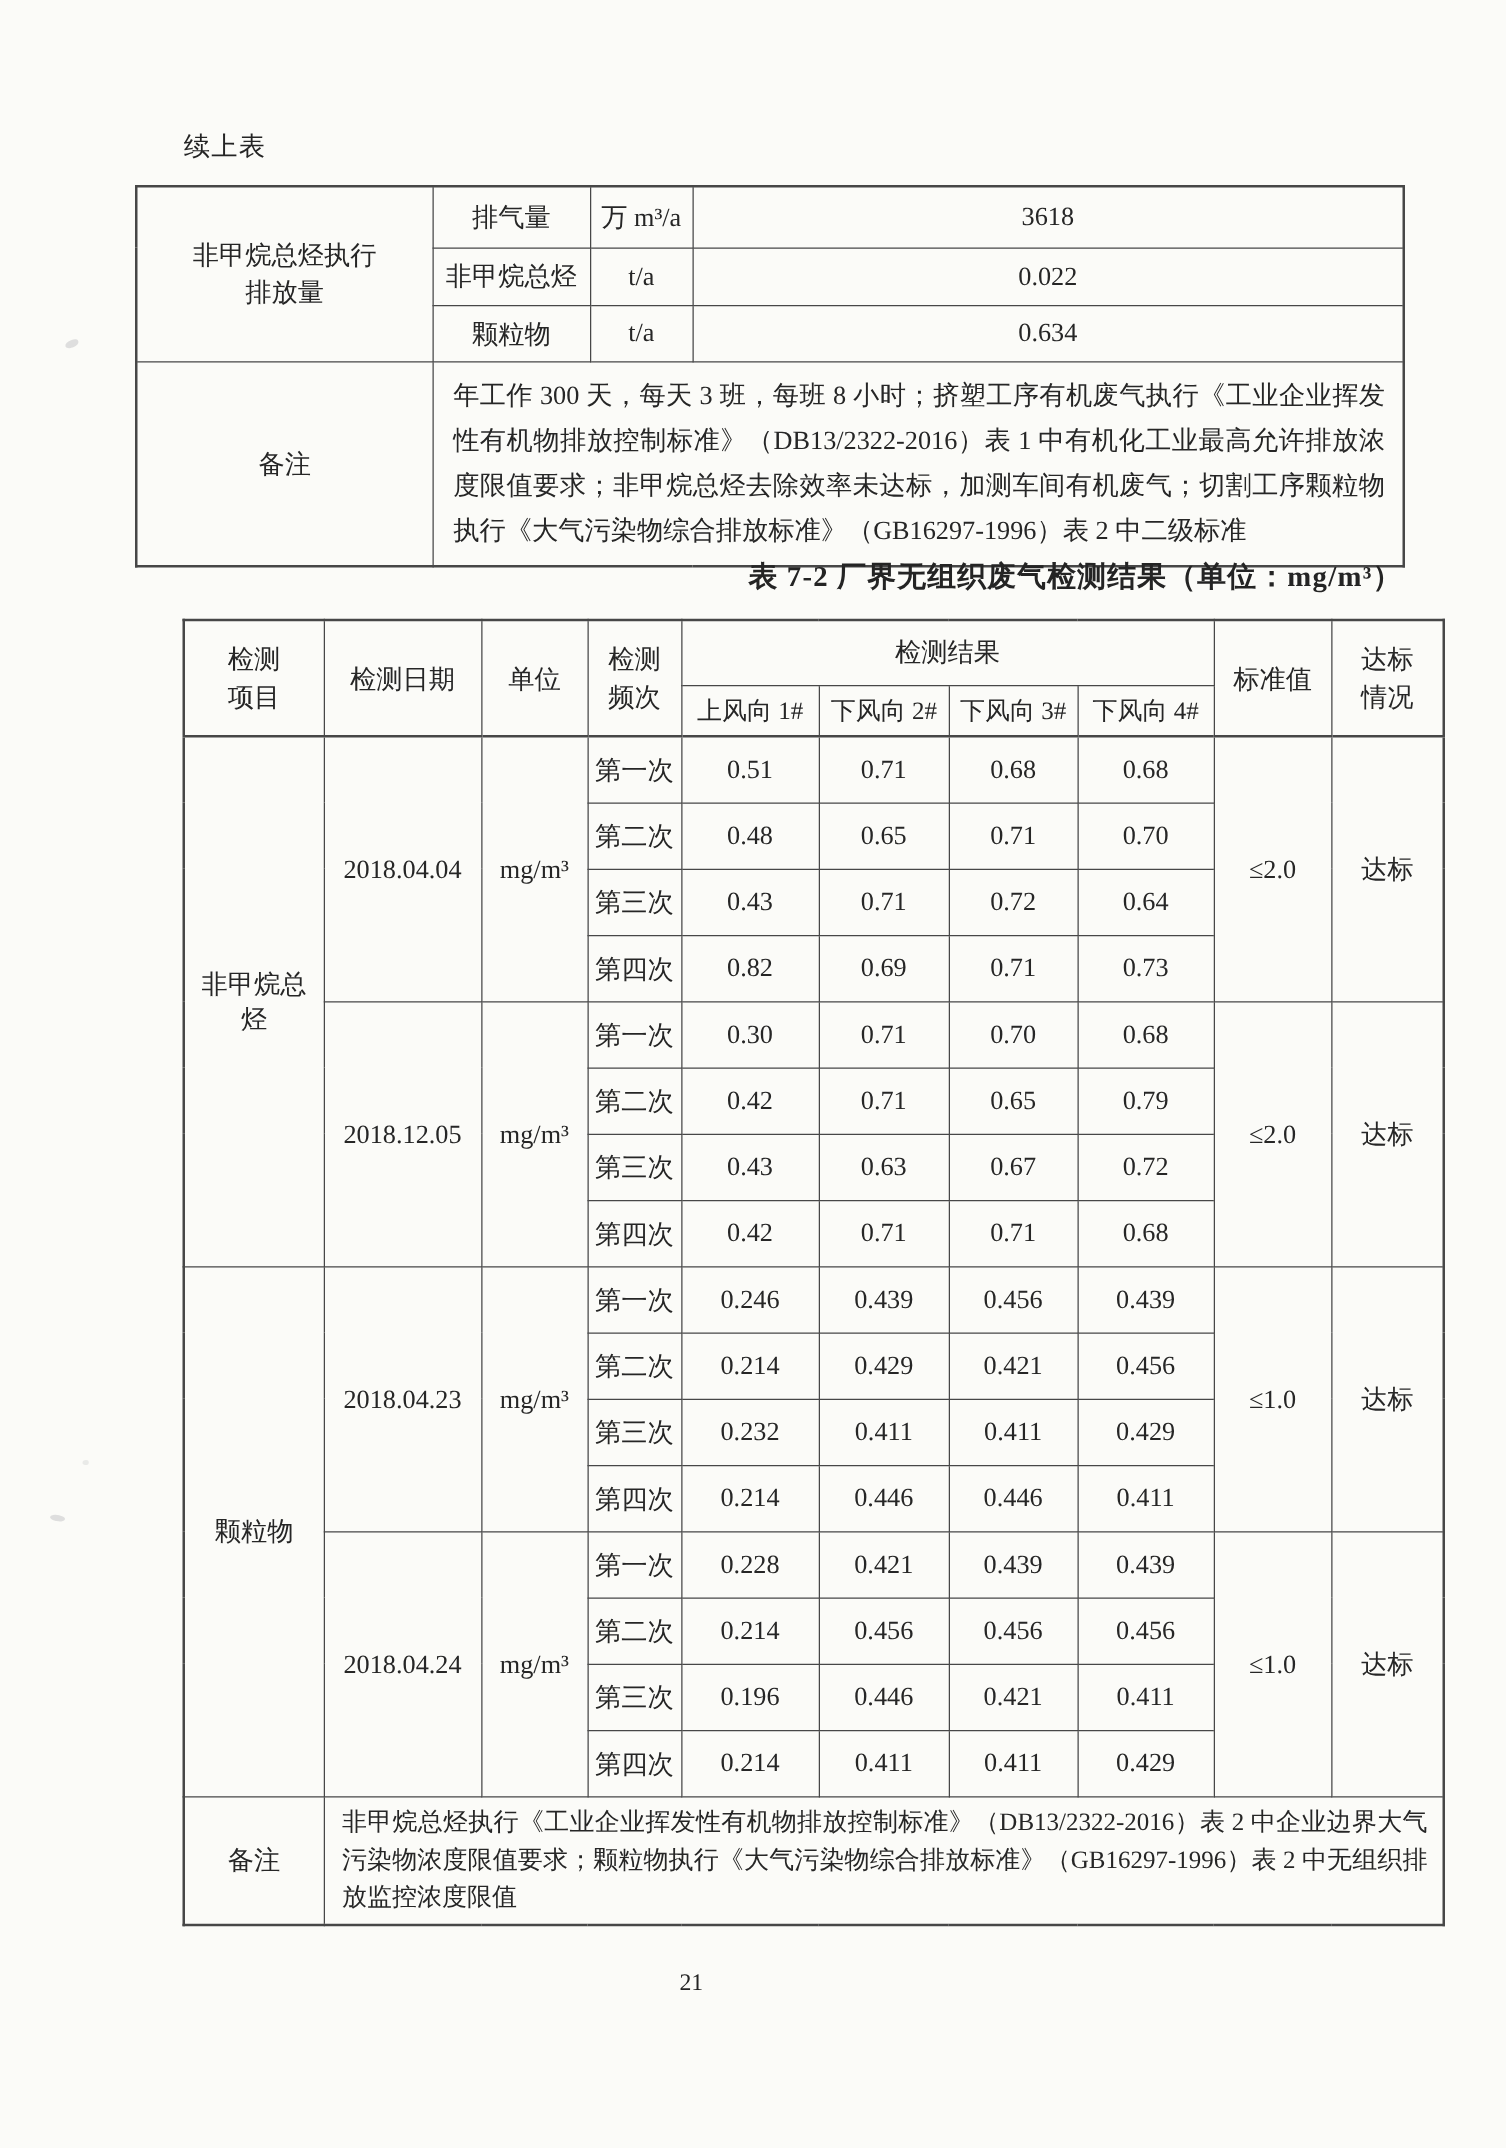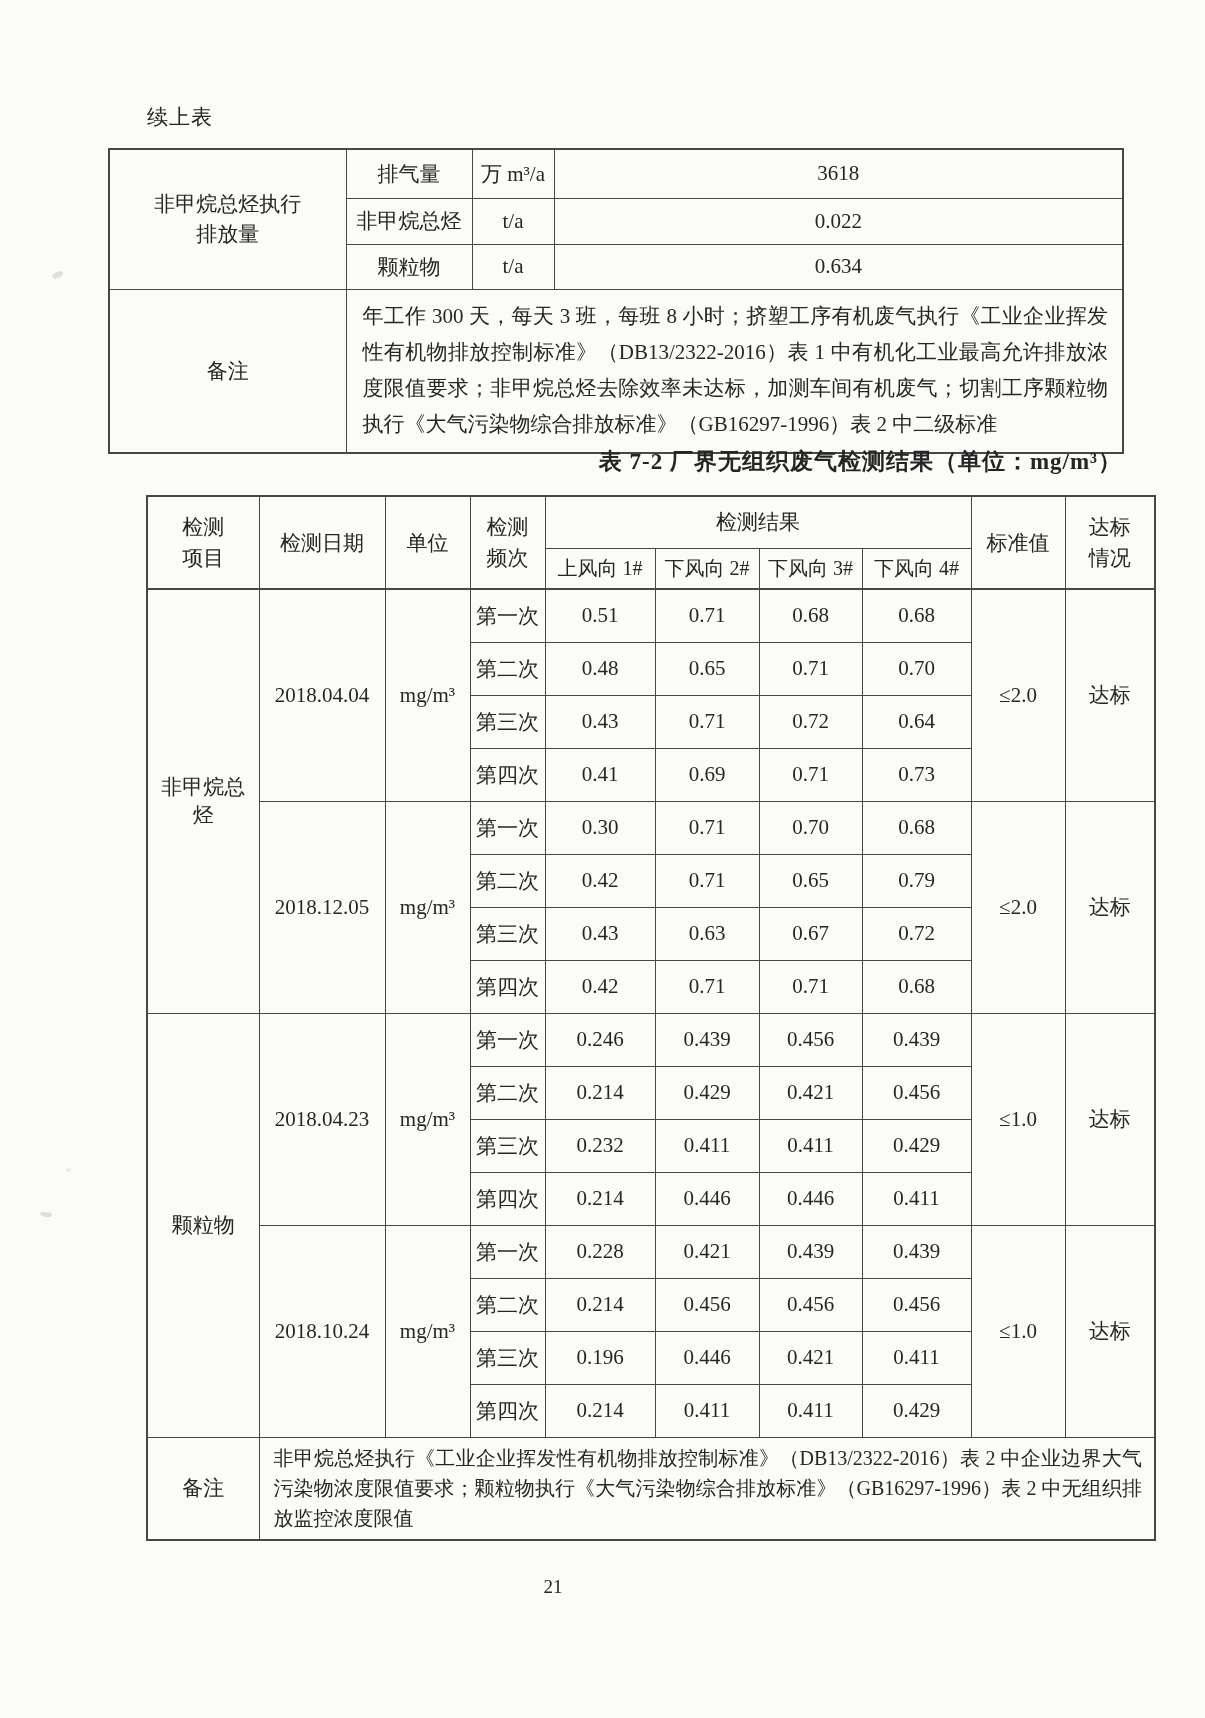--- a/index.html
+++ b/index.html
@@ -162,21 +162,21 @@
       </tr>
       <tr>
         <td>第三次</td>
         <td>0.43</td>
         <td>0.71</td>
         <td>0.72</td>
         <td>0.64</td>
       </tr>
       <tr>
         <td>第四次</td>
-        <td>0.41</td>
+        <td>0.82</td>
         <td>0.69</td>
         <td>0.71</td>
         <td>0.73</td>
       </tr>
 
       <tr>
         <td rowspan="4">2018.12.05</td>
         <td rowspan="4">mg/m³</td>
         <td>第一次</td>
         <td>0.30</td>
@@ -236,21 +236,21 @@
       </tr>
       <tr>
         <td>第四次</td>
         <td>0.214</td>
         <td>0.446</td>
         <td>0.446</td>
         <td>0.411</td>
       </tr>
 
       <tr>
-        <td rowspan="4">2018.10.24</td>
+        <td rowspan="4">2018.04.24</td>
         <td rowspan="4">mg/m³</td>
         <td>第一次</td>
         <td>0.228</td>
         <td>0.421</td>
         <td>0.439</td>
         <td>0.439</td>
         <td rowspan="4">≤1.0</td>
         <td rowspan="4">达标</td>
       </tr>
       <tr>

